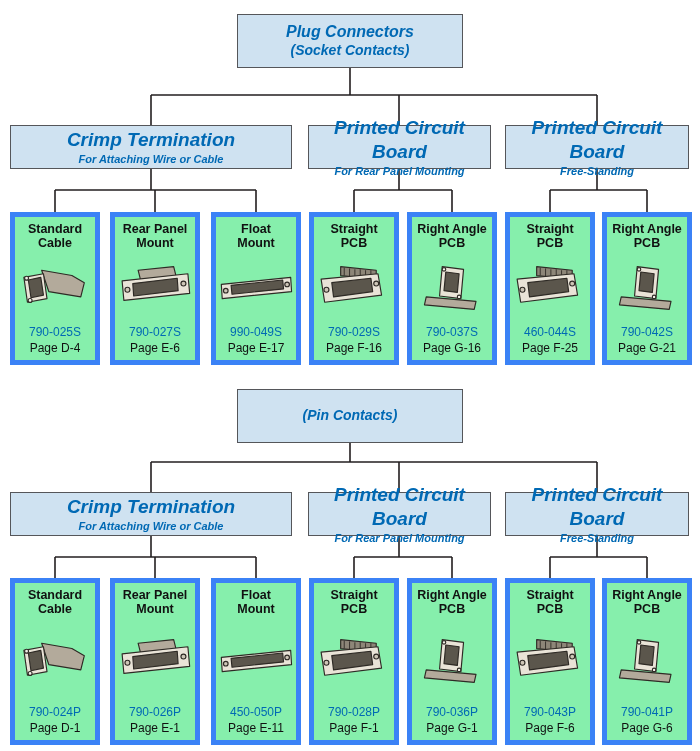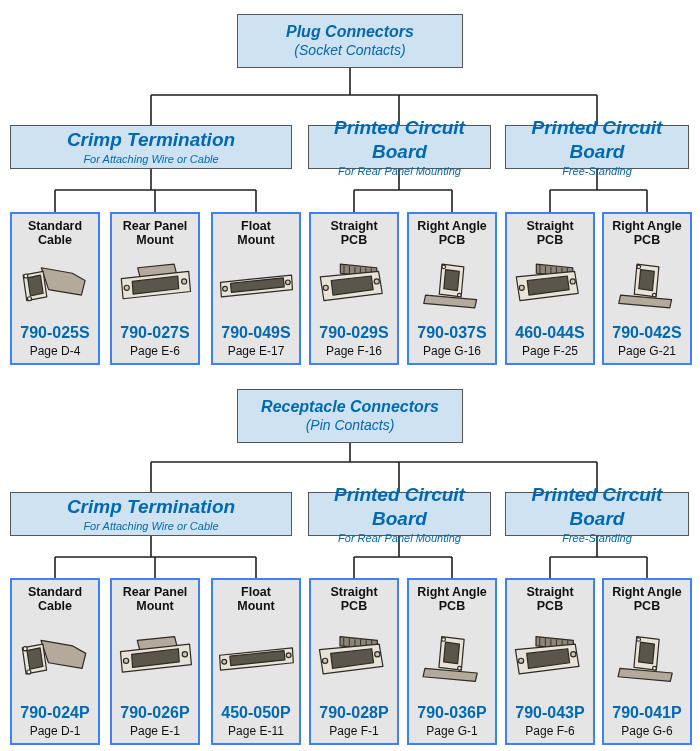--- a/index.html
+++ b/index.html
@@ -20,47 +20,47 @@
     position:absolute;
     background:#cfe2f1;
     border:1px solid #55565a;
     display:flex; flex-direction:column;
     align-items:center; justify-content:center;
     text-align:center;
     color:#0069b4;
     z-index:2;
   }
   .bluebox .t1 { font-weight:bold; font-style:italic; }
-  .bluebox .t2 { font-weight:normal; font-style:italic; }
+  .bluebox .t2 { font-weight:bold; font-style:italic; }
   .header .t1 { font-size:16px; line-height:1.25; }
   .header .t2 { font-size:14px; line-height:1.25; }
   .cat .t1 { font-size:19px; line-height:1.25; }
   .cat .t2 { font-size:11px; line-height:1.3; }
 
   .card {
     position:absolute;
-    background:#e5e5e5;
-    border:2px solid #3b82f6;
+    background:#86efac;
+    border:5px solid #3b82f6;
     display:flex; flex-direction:column;
     align-items:center;
     text-align:center;
     z-index:2;
   }
   .card .title {
     font-weight:bold; font-size:12.5px; line-height:1.15;
     color:#111; padding-top:5px;
   }
   .card .img {
     flex:1; width:100%;
     display:flex; align-items:center; justify-content:center;
   }
   .card svg.conn { width:82px; height:58px; }
   .sec2 .card svg.conn { width:84px; height:64px; }
   .card .part {
-    font-weight:bold; font-size:16px; color:#0069b4; cursor:pointer;
+    font-weight:normal; font-size:12px; color:#0069b4; cursor:pointer;
   }
   .card .page {
     font-size:12px; color:#111; padding:2px 0 5px;
   }
 </style>
 </head>
 <body>
 
 <svg width="0" height="0" style="position:absolute" aria-hidden="true">
   <defs>
@@ -176,21 +176,21 @@
     <div class="card" style="left:211px;top:212px;width:90px;height:153px">
       <div class="title">
         <div>Float</div>
         <div>Mount</div>
       </div>
       <div class="img">
         <svg class="conn">
             <use href="#sym-float"></use>
           </svg>
       </div>
-      <div class="part">790-049S</div>
+      <div class="part">990-049S</div>
       <div class="page">Page E-17</div>
     </div>
 
     <div class="card" style="left:309px;top:212px;width:90px;height:153px">
       <div class="title">
         <div>Straight</div>
         <div>PCB</div>
       </div>
       <div class="img">
         <svg class="conn">
@@ -241,21 +241,20 @@
       </div>
       <div class="part">790-042S</div>
       <div class="page">Page G-21</div>
     </div>
 
   </div>
 
   <div class="sec2">
 
     <div class="bluebox header" style="left:237px;top:389px;width:226px;height:54px">
-      <div class="t1">Receptacle Connectors</div>
       <div class="t2">(Pin Contacts)</div>
     </div>
 
     <div class="bluebox cat" style="left:10px;top:492px;width:282px;height:44px">
       <div class="t1">Crimp Termination</div>
       <div class="t2">For Attaching Wire or Cable</div>
     </div>
     <div class="bluebox cat" style="left:308px;top:492px;width:183px;height:44px">
       <div class="t1">Printed Circuit Board</div>
       <div class="t2">For Rear Panel Mounting</div>

